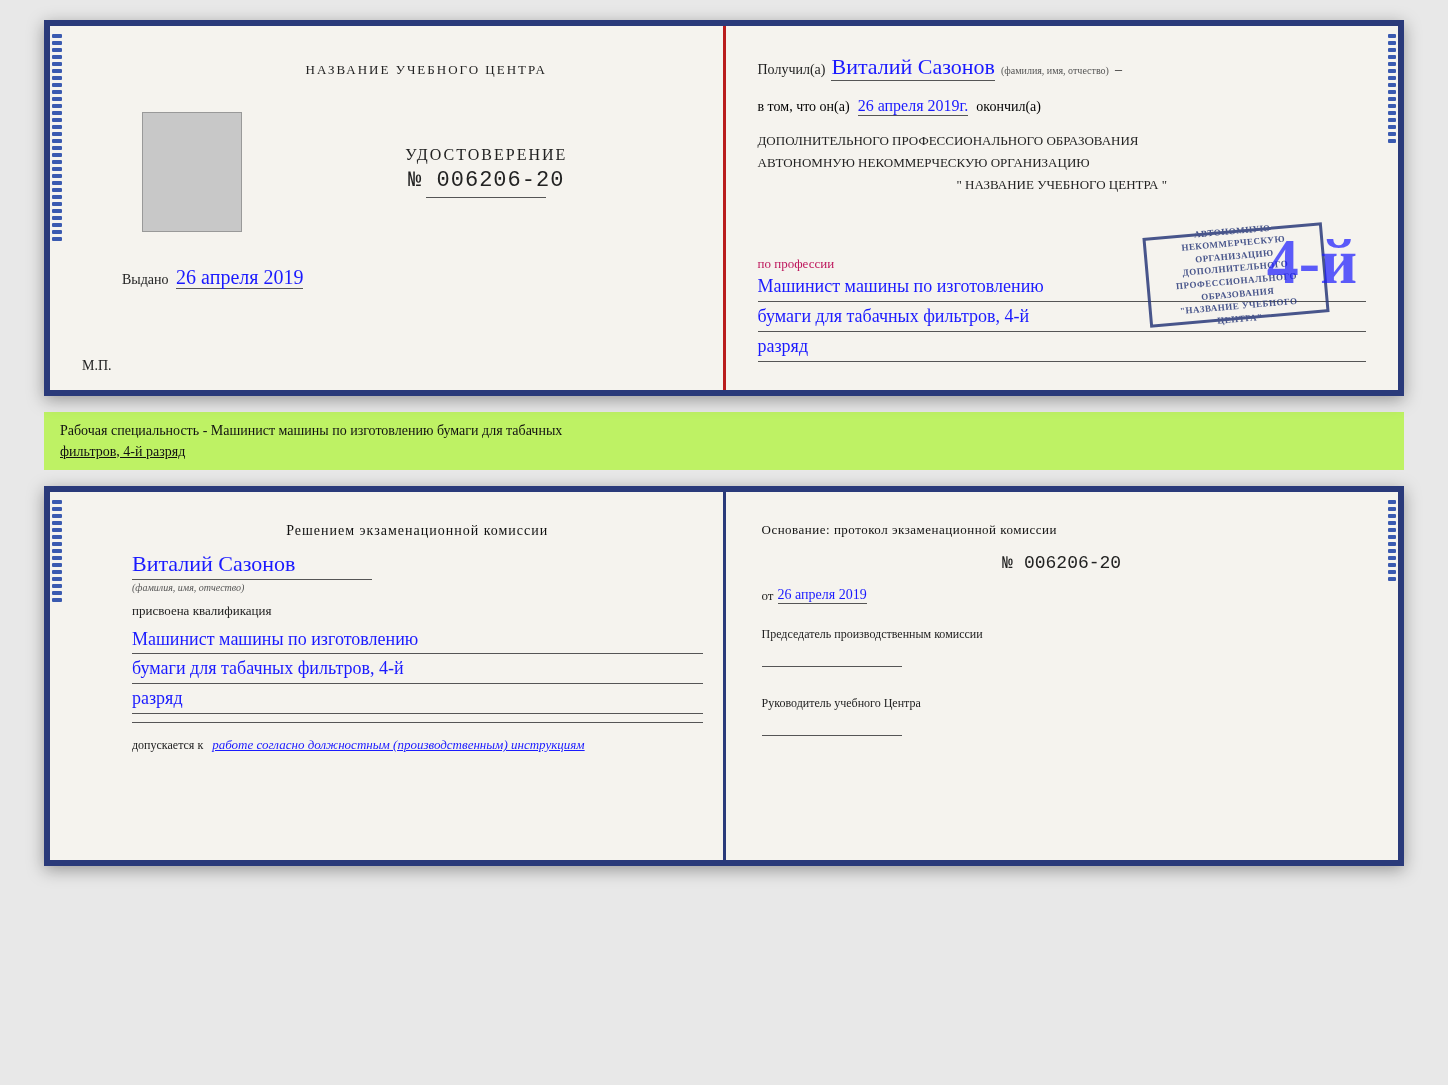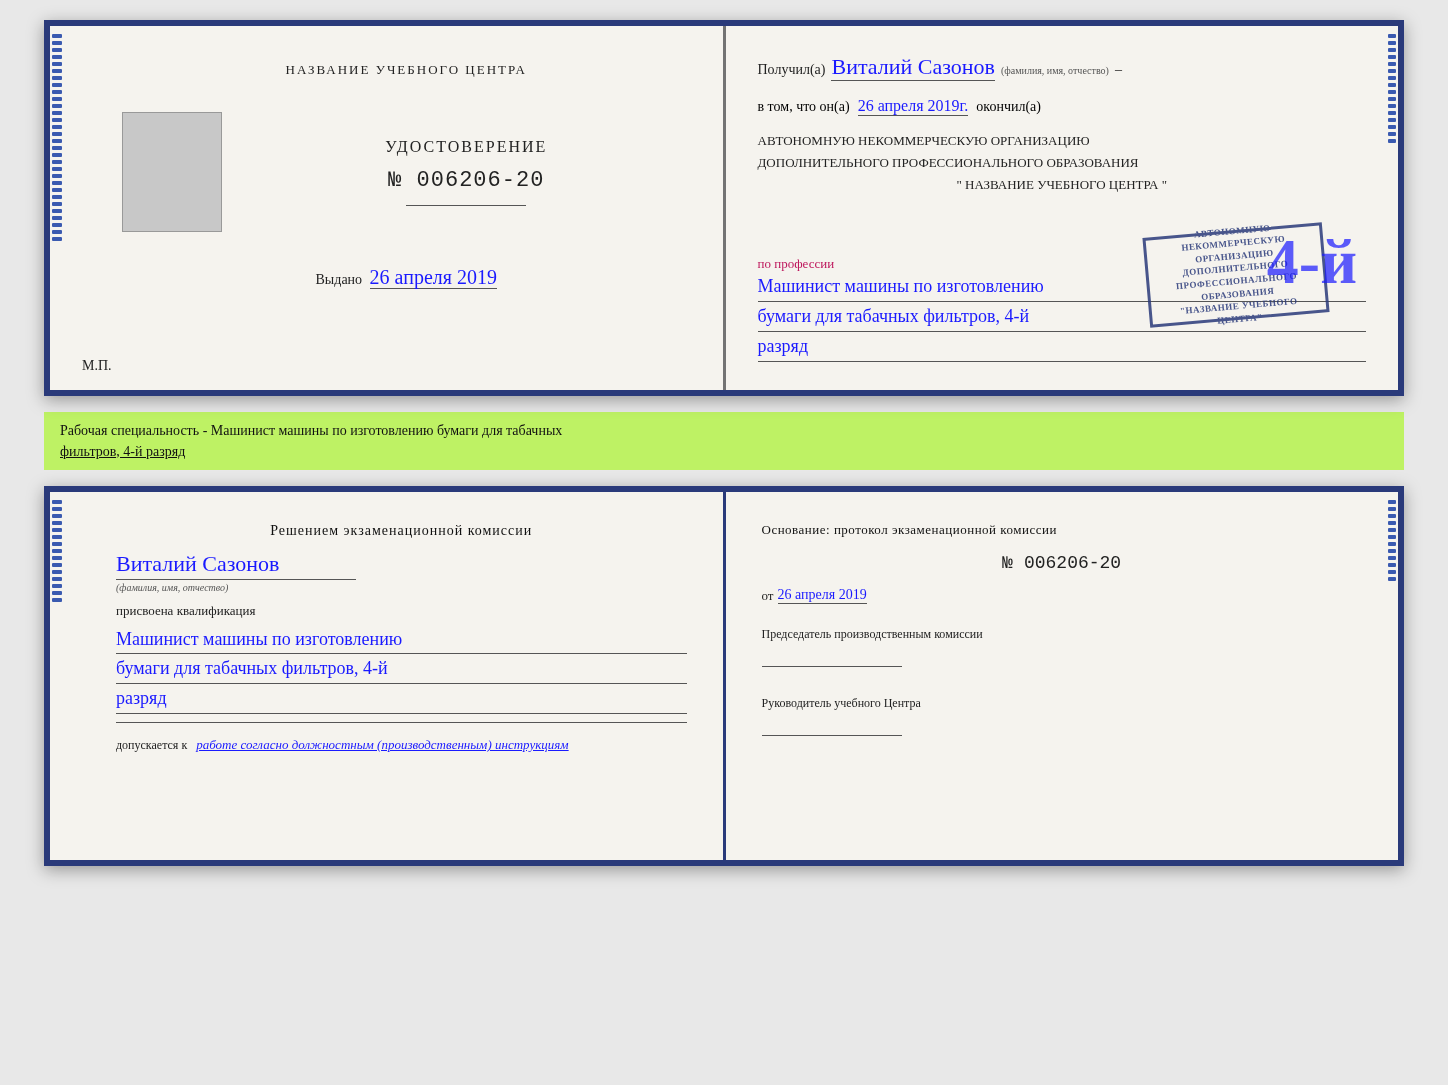--- a/index.html
+++ b/index.html
@@ -25,24 +25,24 @@
       position: relative;
     }
 
     .booklet-left, .booklet-right {
       flex: 1;
       padding: 28px 32px;
       position: relative;
     }
 
     .booklet-left {
-      border-right: 3px solid #737373;
-      display: flex;
-      flex-direction: column;
-      align-items: center;
+      border-right: 3px solid #b91c1c;
+      display: flex;
+      flex-direction: column;
+      align-items: flex-start;
       gap: 16px;
     }
 
     .booklet-right {
       display: flex;
       flex-direction: column;
       gap: 12px;
     }
 
     
@@ -360,21 +360,21 @@
         <div class="edge-line"></div>
         <div class="edge-line"></div>
     </div>
 
     <div style="margin-left:40px; width:100%;">
       <p class="org-name-label">НАЗВАНИЕ УЧЕБНОГО ЦЕНТРА</p>
     </div>
 
     <div style="display:flex; width:100%; margin-left:40px; margin-top:10px;">
       <div class="photo-placeholder"></div>
-      <div style="flex:1; display:flex; flex-direction:column; align-items:center; justify-content:center; gap:12px;">
+      <div style="flex:1; display:flex; flex-direction:column; align-items:center; justify-content:center; gap:4px;">
         <p class="cert-title">УДОСТОВЕРЕНИЕ</p>
         <p class="cert-number">№ 006206-20</p>
         <div style="width:120px; border-bottom:1px solid #555; height:1px;"></div>
       </div>
     </div>
 
     <div style="margin-left:40px; margin-top:10px;">
       <p class="issued-line">
         <span>Выдано</span>
         <span class="handwritten" style="margin-left:4px;">26 апреля 2019</span>
@@ -394,22 +394,22 @@
     </div>
 
     <div style="display:flex; align-items:baseline; gap:8px; flex-wrap:wrap; margin-top:4px;">
       <span style="font-size:14px;">в том, что он(а)</span>
       <span class="handwritten" style="font-size:16px;">26 апреля 2019г.</span>
       <span style="font-size:14px;">окончил(а)</span>
     </div>
 
     <div style="position:relative; margin-top:2px;">
       <div style="font-size:13px; color:#222; line-height:1.7;">
+        <div>ДОПОЛНИТЕЛЬНОГО ПРОФЕССИОНАЛЬНОГО ОБРАЗОВАНИЯ</div>
         <div>АВТОНОМНУЮ НЕКОММЕРЧЕСКУЮ ОРГАНИЗАЦИЮ</div>
-        <div>ДОПОЛНИТЕЛЬНОГО ПРОФЕССИОНАЛЬНОГО ОБРАЗОВАНИЯ</div>
         <div style="text-align:center;">" НАЗВАНИЕ УЧЕБНОГО ЦЕНТРА "</div>
       </div>
 
       <div class="stamp-overlay">
         <div class="stamp-text">
           АВТОНОМНУЮ НЕКОММЕРЧЕСКУЮ<br>ОРГАНИЗАЦИЮ<br>ДОПОЛНИТЕЛЬНОГО<br>ПРОФЕССИОНАЛЬНОГО<br>ОБРАЗОВАНИЯ<br>"НАЗВАНИЕ УЧЕБНОГО ЦЕНТРА"
         </div>
       </div>
       <div class="big-4">4-й</div>
     </div>
@@ -462,21 +462,21 @@
         <div class="edge-line"></div>
         <div class="edge-line"></div>
       <div class="edge-line"></div>
         <div class="edge-line"></div>
         <div class="edge-line"></div>
       <div class="edge-line"></div>
         <div class="edge-line"></div>
         <div class="edge-line"></div>
     </div>
 
-    <div style="margin-left:30px; width:calc(100% - 30px);">
+    <div style="margin-left:46px; width:calc(100% - 30px);">
       <p class="section-title">Решением  экзаменационной  комиссии</p>
 
       <div class="name-line" style="margin-top:10px;">
         <span class="handwritten-large">Виталий Сазонов</span>
         <div style="width:240px; border-bottom:1px solid #555;"></div>
         <span class="italic-label">(фамилия, имя, отчество)</span>
       </div>
 
       <p class="qualification-label" style="margin-top:10px;">присвоена квалификация</p>
 

